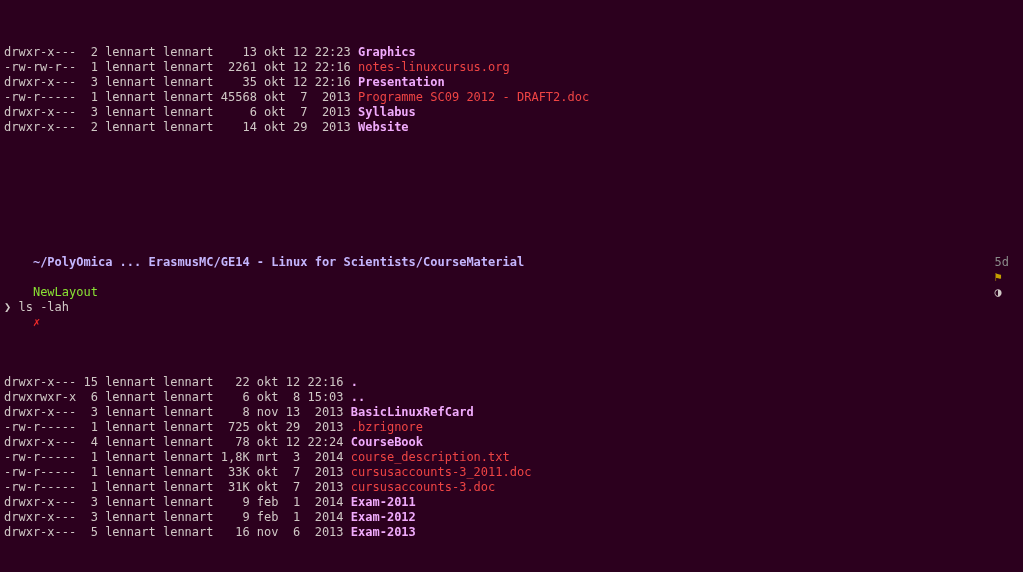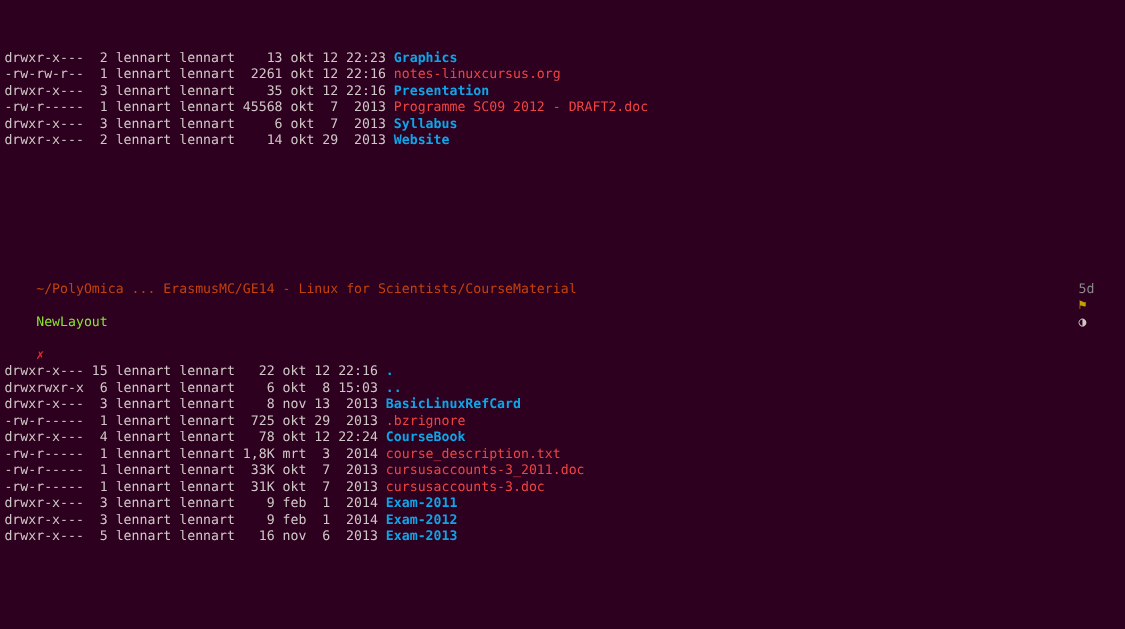--- a/index.html
+++ b/index.html
@@ -8,28 +8,28 @@
     height: 572px;
     background: #2c001e;
     font-family: "DejaVu Sans Mono", "Liberation Mono", monospace;
     font-size: 12px;
     line-height: 15px;
     color: #d0c8c6;
     overflow: hidden;
   }
   .terminal { padding: 0 4px; white-space: pre; }
   .row { display: block; height: 15px; }
-  .dir   { color: #0ea5e9; font-weight: bold; }
+  .dir   { color: #f0abfc; font-weight: bold; }
   .file  { color: #ef4444; }
   .promptline { position: relative; height: 15px; }
-  .promptpath { color: #c2410c; font-weight: normal; }
+  .promptpath { color: #c4b5fd; font-weight: bold; }
   .branch     { color: #8ae234; }
   .dirty      { color: #ef2929; font-weight: bold; }
   .rside      { position: absolute; right: 4px; top: 0; }
-  .age        { color: #8a8a8a; margin-right: 20px; }
+  .age        { color: #8a8a8a; margin-right: 6px; }
   .flag       { color: #c4a000; margin-right: 4px; }
   .circ       { color: #d0c8c6; }
   .cmdline    { color: #d0c8c6; }
   .caret      { color: #d0c8c6; font-weight: bold; }
   .blank      { height: 15px; }
 </style>
 </head>
 <body>
 
 <div class="terminal">
@@ -44,20 +44,21 @@
     <span class="branch">NewLayout</span>
     <span> </span>
     <span class="dirty">✗</span>
     <span class="rside">
       <span class="age">5d</span>
       <span class="flag">⚑</span>
       <span class="circ">◑</span>
     </span>
   </div>
 
+  <div class="row"><span class="caret">❯</span> <span class="cmdline">ls -lah</span></div>
 
 
   <div id="main-listing"><div class="row"><span>drwxr-x--- 15 lennart lennart   22 okt 12 22:16 </span><span class="dir">.</span></div><div class="row"><span>drwxrwxr-x  6 lennart lennart    6 okt  8 15:03 </span><span class="dir">..</span></div><div class="row"><span>drwxr-x---  3 lennart lennart    8 nov 13  2013 </span><span class="dir">BasicLinuxRefCard</span></div><div class="row"><span>-rw-r-----  1 lennart lennart  725 okt 29  2013 </span><span class="file">.bzrignore</span></div><div class="row"><span>drwxr-x---  4 lennart lennart   78 okt 12 22:24 </span><span class="dir">CourseBook</span></div><div class="row"><span>-rw-r-----  1 lennart lennart 1,8K mrt  3  2014 </span><span class="file">course_description.txt</span></div><div class="row"><span>-rw-r-----  1 lennart lennart  33K okt  7  2013 </span><span class="file">cursusaccounts-3_2011.doc</span></div><div class="row"><span>-rw-r-----  1 lennart lennart  31K okt  7  2013 </span><span class="file">cursusaccounts-3.doc</span></div><div class="row"><span>drwxr-x---  3 lennart lennart    9 feb  1  2014 </span><span class="dir">Exam-2011</span></div><div class="row"><span>drwxr-x---  3 lennart lennart    9 feb  1  2014 </span><span class="dir">Exam-2012</span></div><div class="row"><span>drwxr-x---  5 lennart lennart   16 nov  6  2013 </span><span class="dir">Exam-2013</span></div></div>
 
   
 
   
 
   
 

